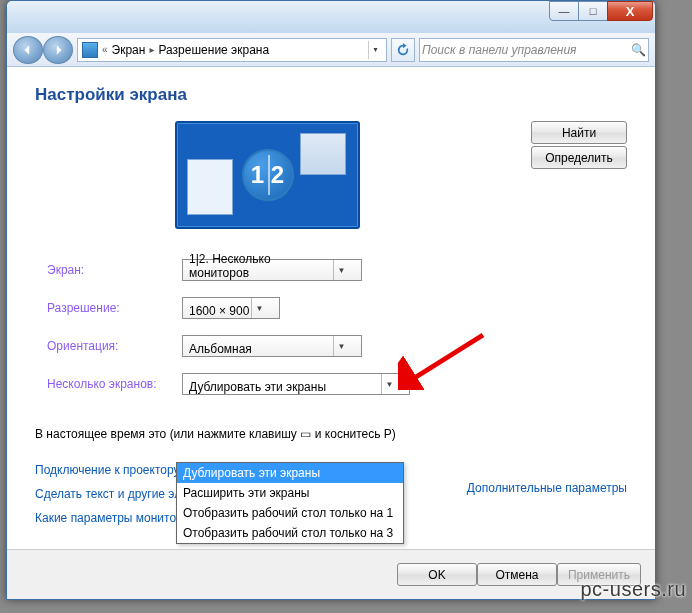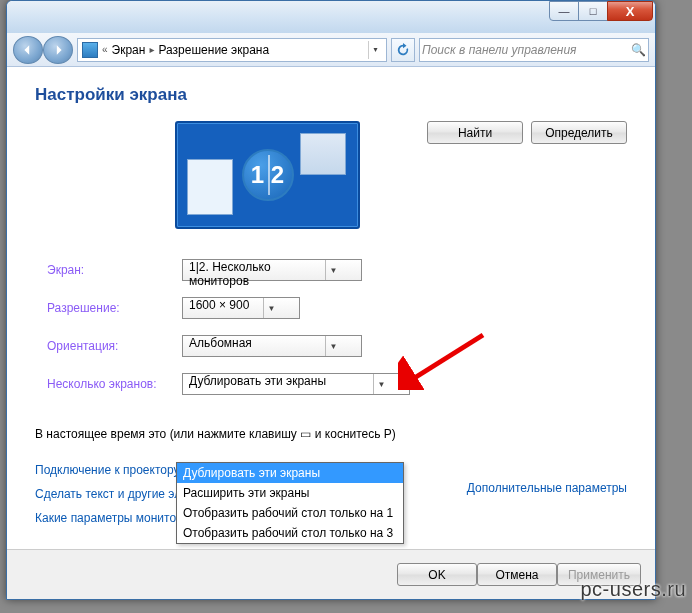--- a/index.html
+++ b/index.html
@@ -195,22 +195,22 @@
   content: "";
   position: absolute;
   top: 4px;
   bottom: 4px;
   left: 50%;
   width: 2px;
   background: rgba(255,255,255,0.6);
 }
 .side-buttons {
   display: flex;
-  flex-direction: row;
-  gap: 8px;
+  flex-direction: column;
+  gap: 2px;
   margin-left: auto;
 }
 .std-btn {
   min-width: 96px;
   height: 23px;
   background: linear-gradient(to bottom, #fdfdfd, #e8e8e8 48%, #dedede 52%, #f0f0f0);
   border: 1px solid #888;
   border-radius: 3px;
   font-size: 12px;
   padding: 0 10px;
@@ -224,37 +224,37 @@
 .form-label {
   width: 135px;
   color: #8b5cf6;
   margin-left: 12px;
 }
 .select {
   height: 22px;
   border: 1px solid #8c8c8c;
   background: linear-gradient(to bottom, #fff, #f0f0f0);
   display: flex;
-  align-items: flex-start;
-  padding: 0 20px 0 6px;
+  align-items: flex-end;
+  padding: 0 12px 0 6px;
   position: relative;
 }
 .select .sel-val { flex: 1; }
 .select .sel-arrow {
   width: 16px;
   height: 100%;
   border-left: 1px solid #bbb;
   display: flex;
   align-items: center;
   justify-content: center;
   color: #444;
   font-size: 8px;
 }
 .sel-screen { width: 180px; }
-.sel-res { width: 118px; }
+.sel-res { width: 98px; }
 .sel-orient { width: 180px; }
 .sel-multi { width: 228px; background: #fff; }
 .dropdown-open {
   position: absolute;
   left: 169px;
   top: 395px;
   width: 228px;
   background: #fff;
   border: 1px solid #666;
   z-index: 10;

